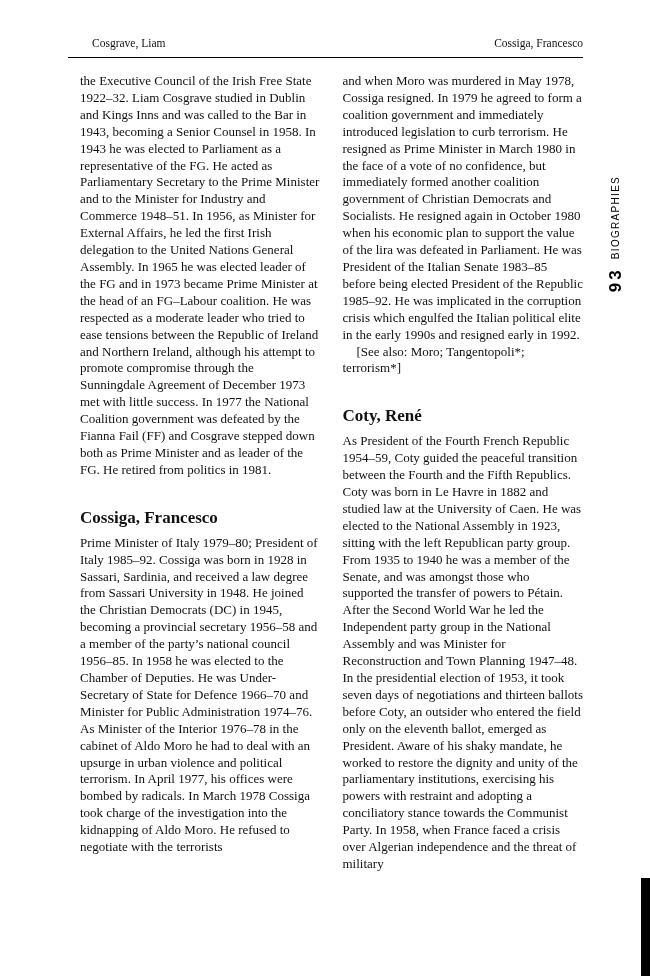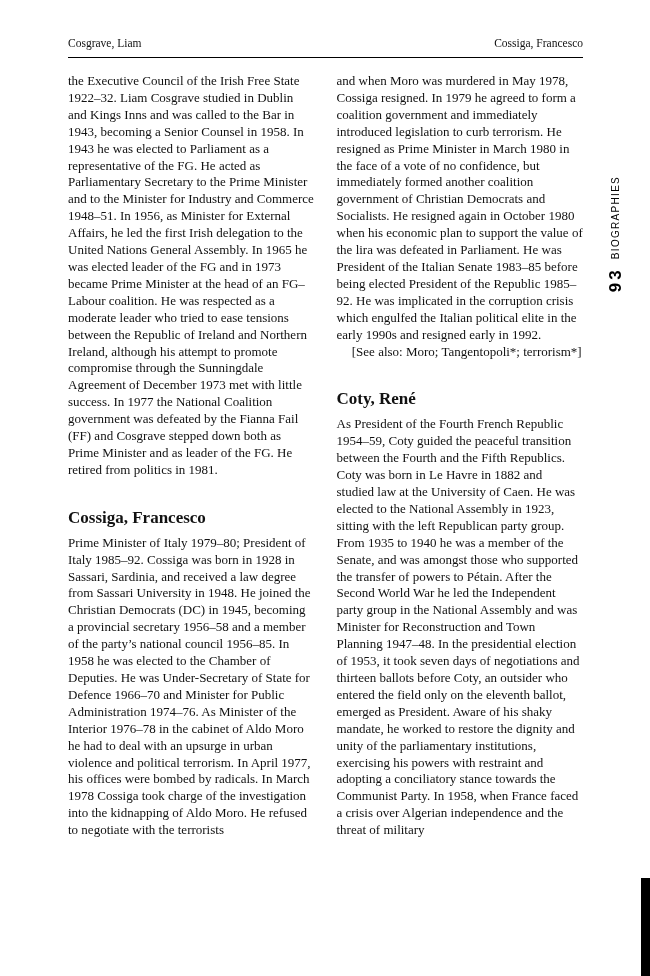--- a/index.html
+++ b/index.html
@@ -12,39 +12,41 @@
     font-family: "Liberation Serif", serif;
     overflow: hidden;
   }
   .running-head {
     display: flex;
     justify-content: space-between;
     padding: 36px 67px 0 68px;
     font-size: 11.5px;
     line-height: 14px;
     color: #111111;
+    margin-left: 24px;
   }
   .rule {
     margin: 7px 67px 0 68px;
     border-top: 1.3px solid #000000;
     height: 0;
   }
   .columns {
     display: flex;
     gap: 22px;
     padding: 15px 67px 0 68px;
+    margin-left: 12px;
   }
   .col { flex: 1; min-width: 0; }
   p.body {
     margin: 0;
     font-size: 13px;
     line-height: 16.9px;
     text-align: left;
   }
-  p.see-also { text-indent: 14px; text-align: center; }
+  p.see-also { text-indent: 14px; }
   h2.heading {
     margin: 30px 0 9px 0;
     font-size: 17px;
     line-height: 17px;
     font-weight: bold;
   }
   .tab {
     position: absolute;
     top: 176px;
     right: 24px;

